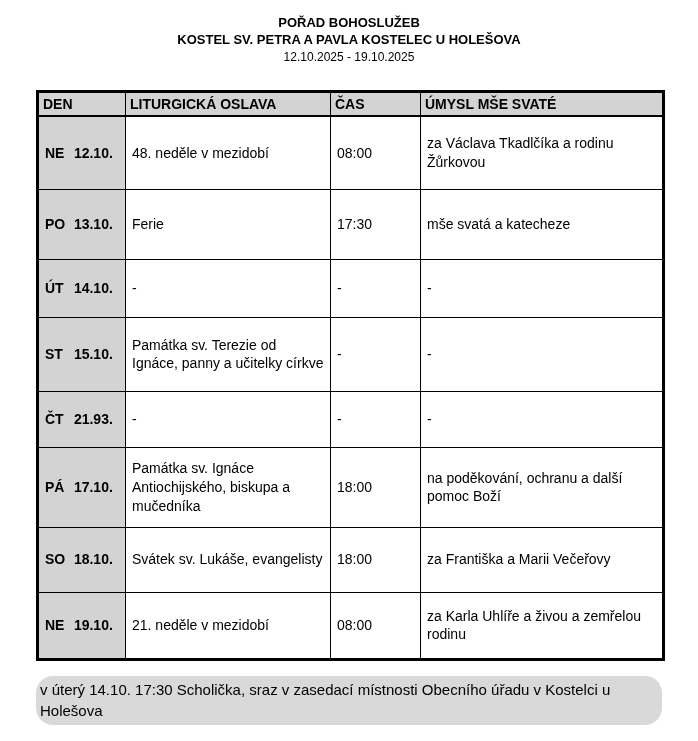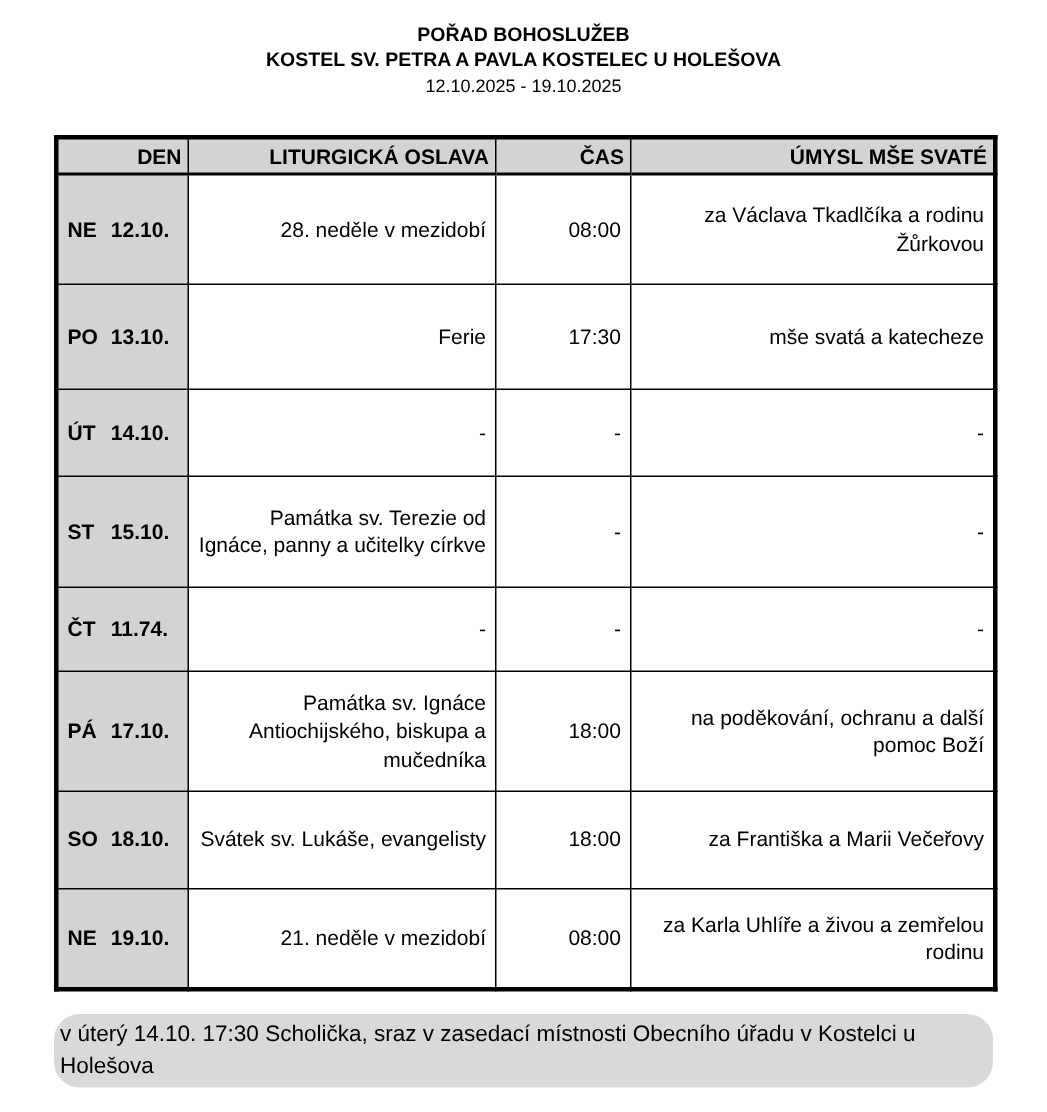--- a/index.html
+++ b/index.html
@@ -27,21 +27,21 @@
     table-layout: fixed;
   }
   .c-den    { width: 88px; }
   .c-oslava { width: 205px; }
   .c-cas    { width: 90px; }
   .c-umysl  { width: 243px; }
 
   .schedule th, .schedule td {
     border: 1px solid var(--border, #000);
     font-size: 14px;
-    text-align: right;
+    text-align: left;
     vertical-align: middle;
     padding: 3px 6px;
     line-height: 1.35;
   }
   .schedule thead th {
     background: var(--header-bg, #d3d3d3);
     font-weight: bold;
     height: 22px;
     padding: 2px 4px;
     border-bottom: 2px solid var(--border, #000);
@@ -100,21 +100,21 @@
         <th>ČAS</th>
         <th>ÚMYSL MŠE SVATÉ</th>
       </tr>
     </thead>
     <tbody>
       <tr>
         <td class="den">
           <span class="day">NE</span>
           <span class="date">12.10.</span>
         </td>
-        <td>28. neděle v mezidobí</td>
+        <td>48. neděle v mezidobí</td>
         <td>08:00</td>
         <td>za Václava Tkadlčíka a rodinu Žůrkovou</td>
       </tr>
       <tr>
         <td class="den">
           <span class="day">PO</span>
           <span class="date">13.10.</span>
         </td>
         <td>Ferie</td>
         <td>17:30</td>
@@ -134,21 +134,21 @@
           <span class="day">ST</span>
           <span class="date">15.10.</span>
         </td>
         <td>Památka sv. Terezie od Ignáce, panny a učitelky církve</td>
         <td>-</td>
         <td>-</td>
       </tr>
       <tr>
         <td class="den">
           <span class="day">ČT</span>
-          <span class="date">11.74.</span>
+          <span class="date">21.93.</span>
         </td>
         <td>-</td>
         <td>-</td>
         <td>-</td>
       </tr>
       <tr>
         <td class="den">
           <span class="day">PÁ</span>
           <span class="date">17.10.</span>
         </td>

